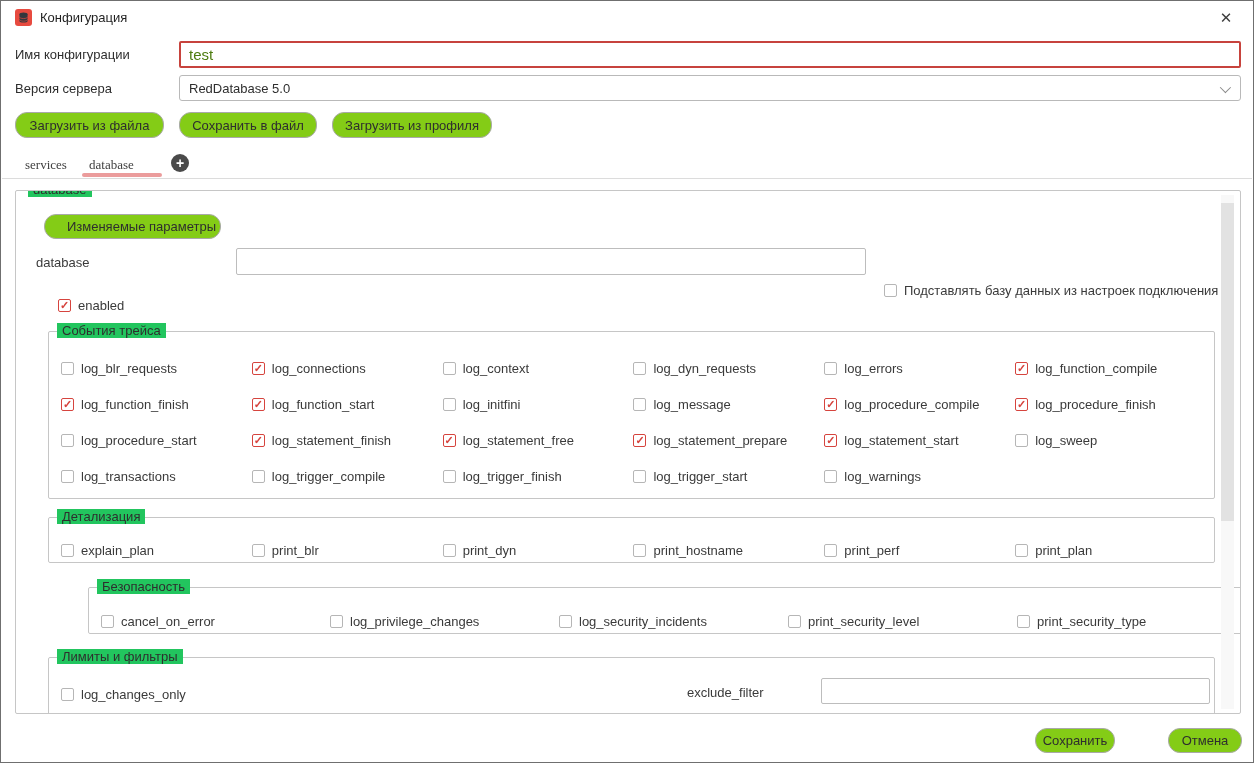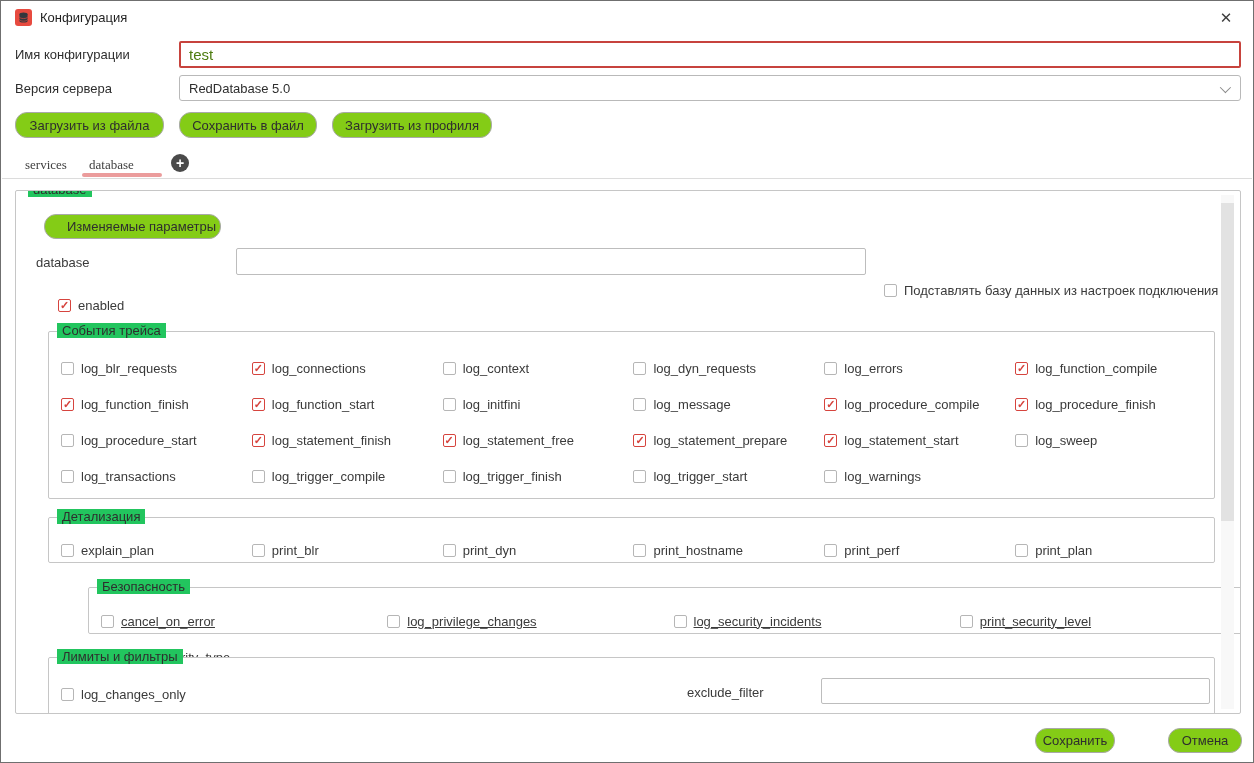--- a/index.html
+++ b/index.html
@@ -66,21 +66,21 @@
   .cb-abs{position:absolute;}
   .pos-substitute{left:868px; top:60px;margin-top:28px;}
   .pos-enabled{left:42px; top:103px;}
   
   .grp-trace{left:32px; top:140px; width:1167px; height:168px;}
   .grp-details{left:32px; top:326px; width:1167px; height:46px;}
   .grp-security{left:32px; top:396px; width:1167px; height:47px;margin-left:40px;}
   .grp-limits{left:32px; top:466px; width:1167px; height:62px;}
   .grid{display:grid; padding:25px 8px 0 12px; row-gap:14px;}
   .cols-6{grid-template-columns:repeat(6,1fr);}
-  .cols-5{grid-template-columns:repeat(4,1fr);text-decoration:underline;}
+  .cols-5{grid-template-columns:repeat(5,1fr);}
   .grid-details{padding-top:21px;}
   .grid-security{padding-top:22px;}
   .limits-cb{left:12px; top:25px;}
   .exclude-label{position:absolute; left:638px; top:27px;}
   .exclude-input{position:absolute; left:772px; top:20px; width:389px; height:26px; border:1px solid #bdbdbd; border-radius:2px; padding:0 8px; font-size:13px; font-family:"Liberation Sans", sans-serif; outline:none;}
   
   .scrollbar{position:absolute; right:6px; top:4px; width:13px; height:514px; background:#f8f8f8;}
   .scroll-thumb{position:absolute; left:0; top:8px; width:13px; height:318px; background:#e2e2e2; cursor:pointer;}
   
   .btn-save{left:1034px; top:727px; width:80px; height:25px;}

